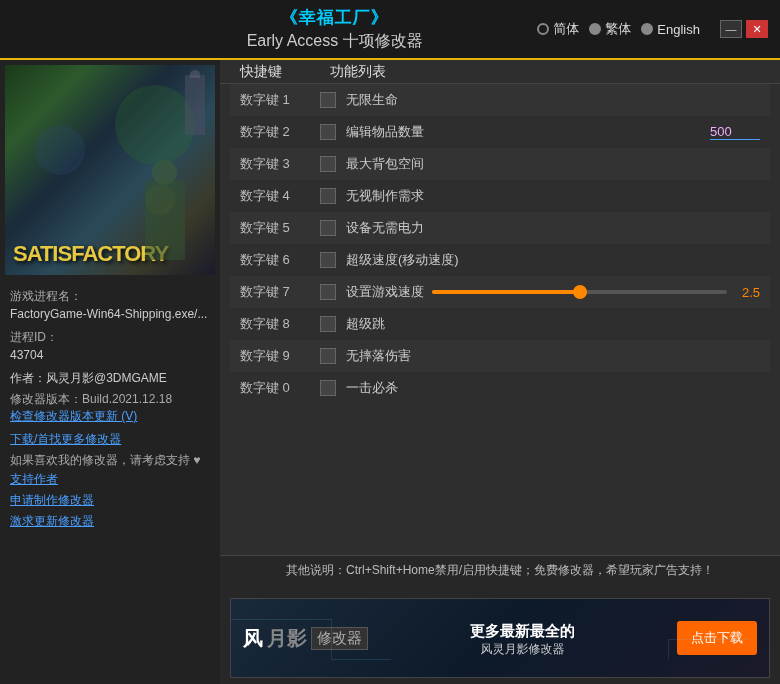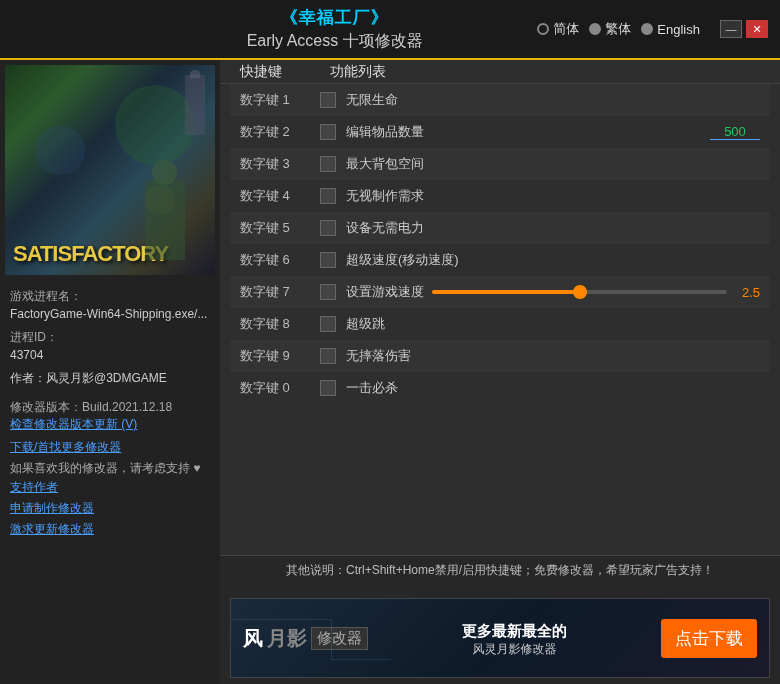--- a/index.html
+++ b/index.html
@@ -153,21 +153,21 @@
       display: block;
       margin-bottom: 4px;
     }
     #left-info .version-text {
       color: #aaa;
       font-size: 12px;
     }
     .author-line {
       color: #ccc;
       font-size: 12px;
-      margin-bottom: 12px;
+      margin-bottom: 4px;
     }
 
     
     #right-panel {
       flex: 1;
       background: #2e2e2e;
       display: flex;
       flex-direction: column;
     }
 
@@ -229,24 +229,23 @@
     }
     .feature-name {
       color: #ccc;
       font-size: 13px;
       flex: 1;
     }
     .feature-input {
       background: transparent;
       border: none;
       border-bottom: 1px solid #4a9eff;
-      color: #22c55e;
+      color: #f0abfc;
       width: 50px;
       font-size: 13px;
-      text-align: center;
       outline: none;
       margin-left: 8px;
     }
 
     
     .slider-container {
       display: flex;
       align-items: center;
       gap: 8px;
       flex: 1;
@@ -329,21 +328,21 @@
       margin-top: 4px;
     }
     #ad-sub-text {
       color: #ccc;
       font-size: 12px;
     }
     #ad-download-btn {
       background: #ff6600;
       color: white;
       padding: 8px 14px;
-      font-size: 17px;
+      font-size: 13px;
       border: none;
       cursor: pointer;
       border-radius: 3px;
       white-space: nowrap;
     }
     
     .circuit-line {
       position: absolute;
       background: rgba(100,200,255,0.15);
     }

